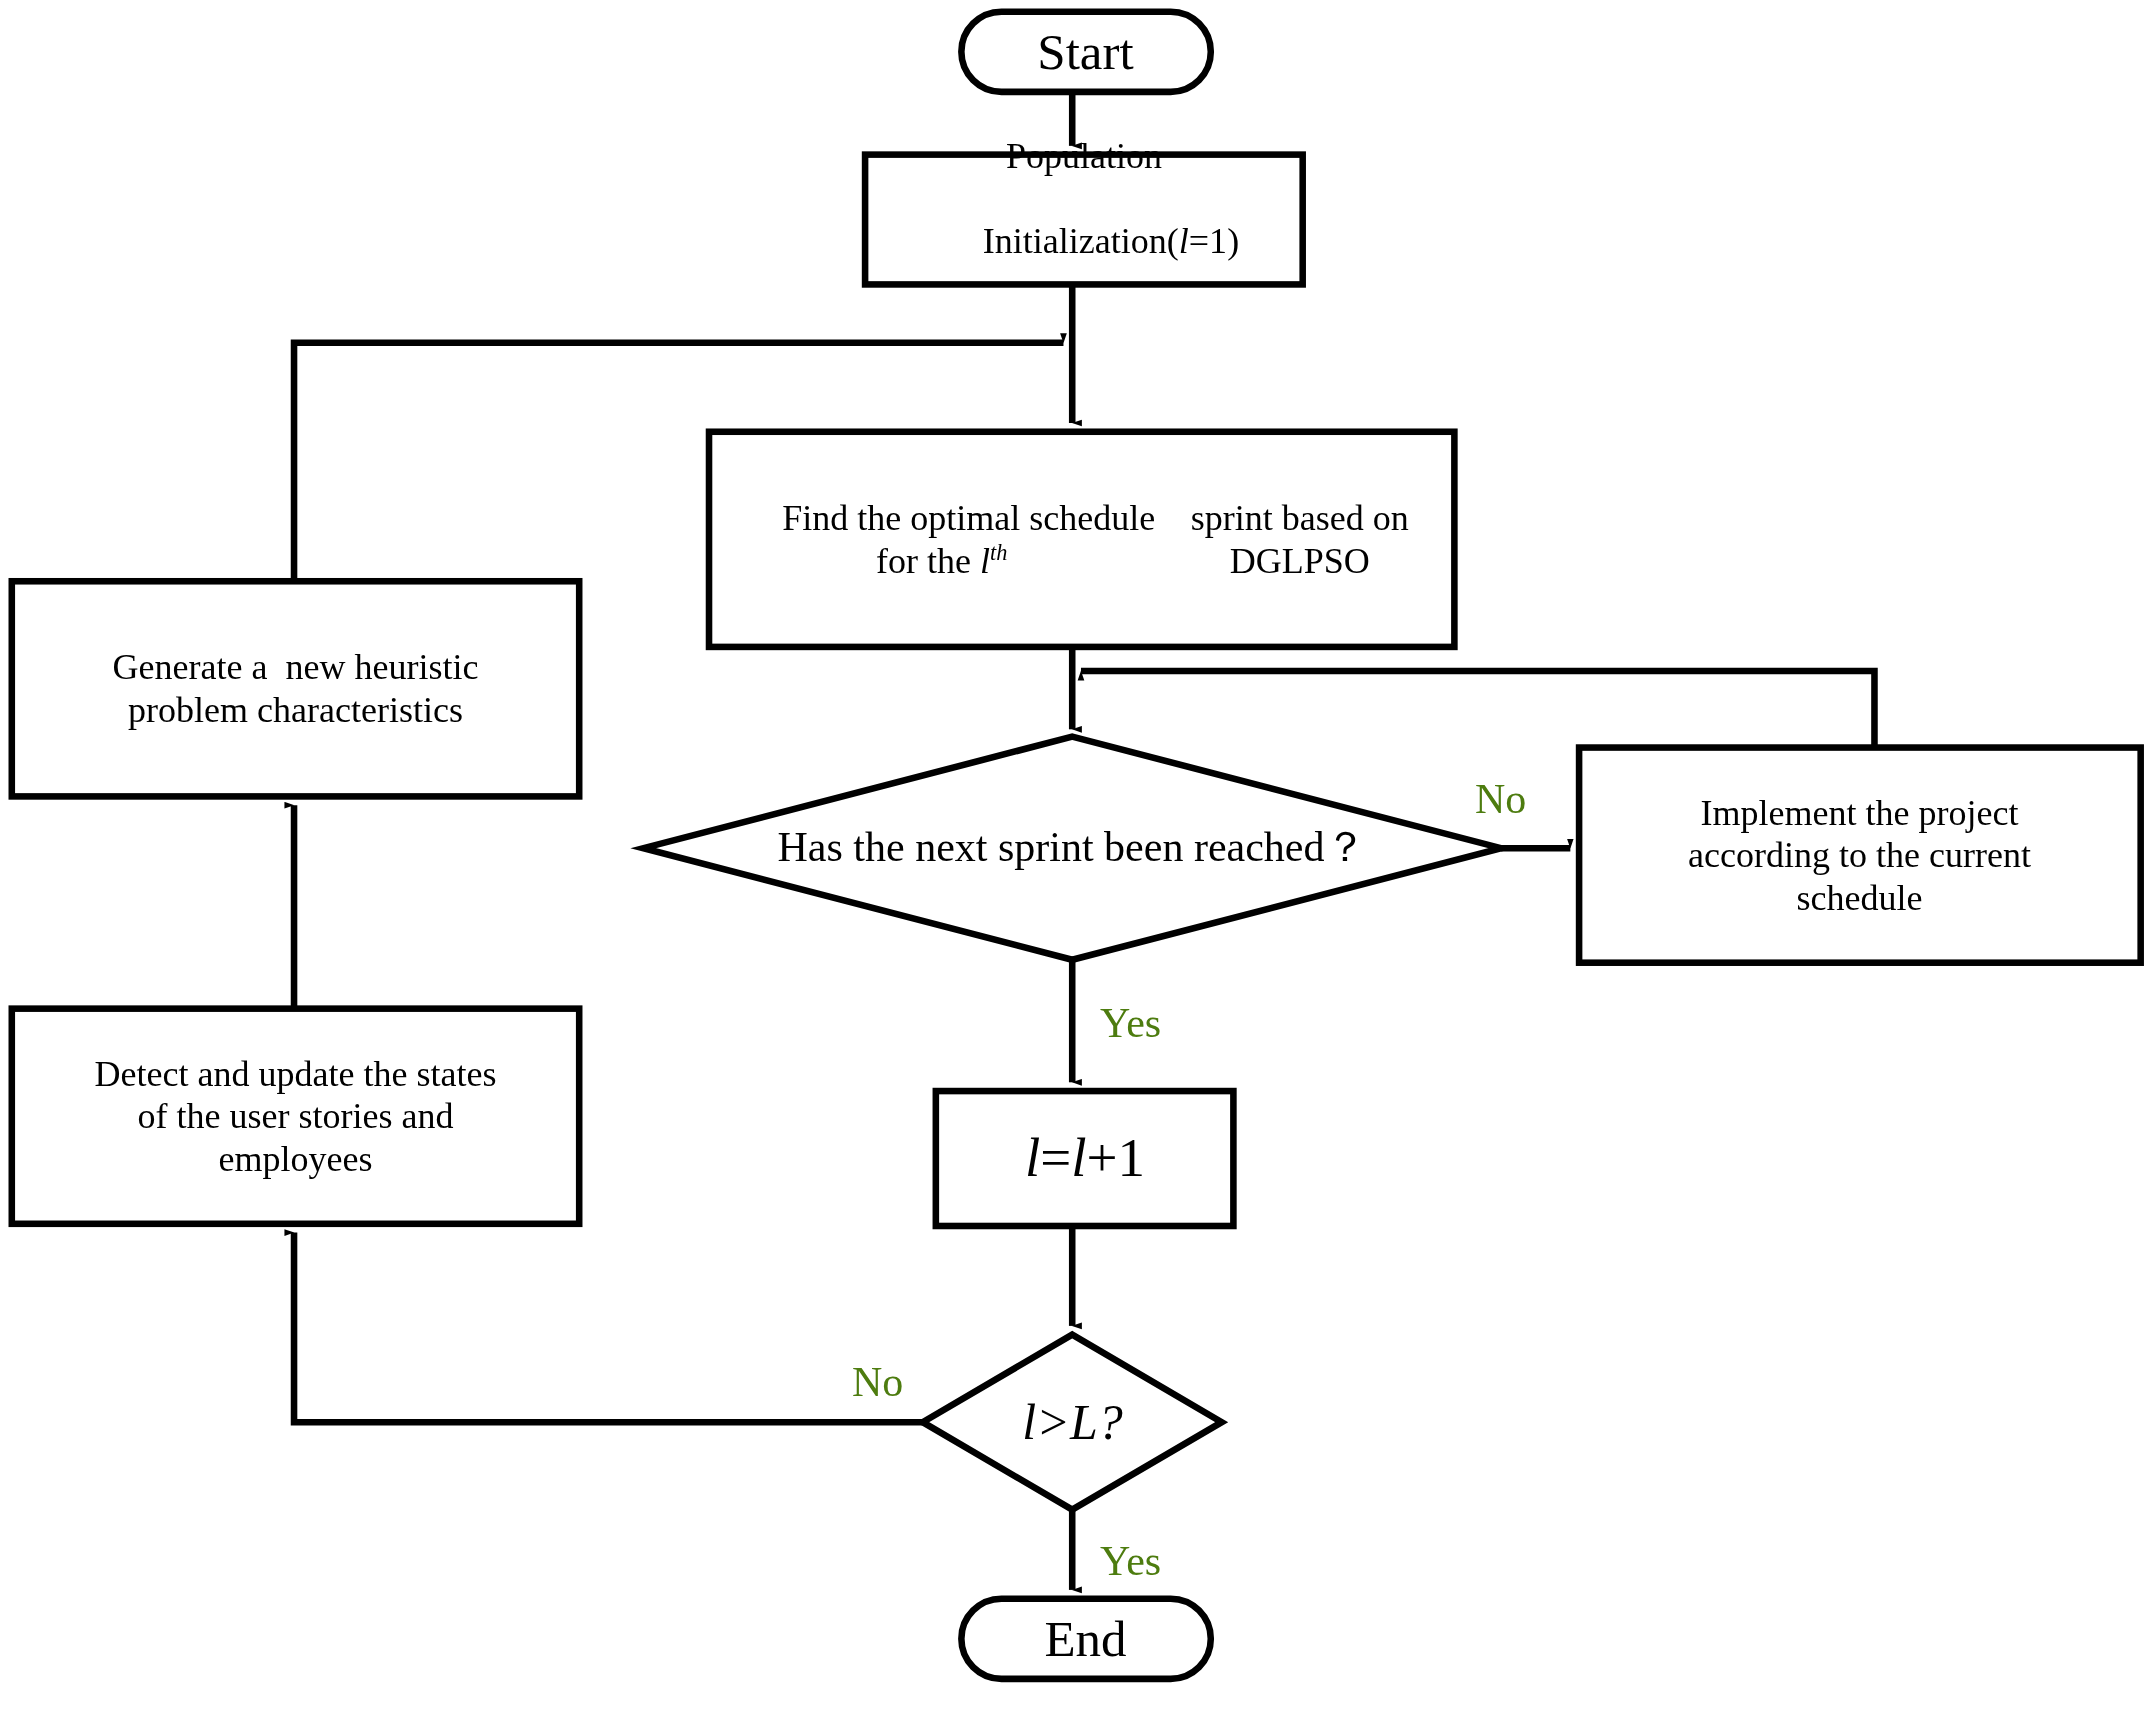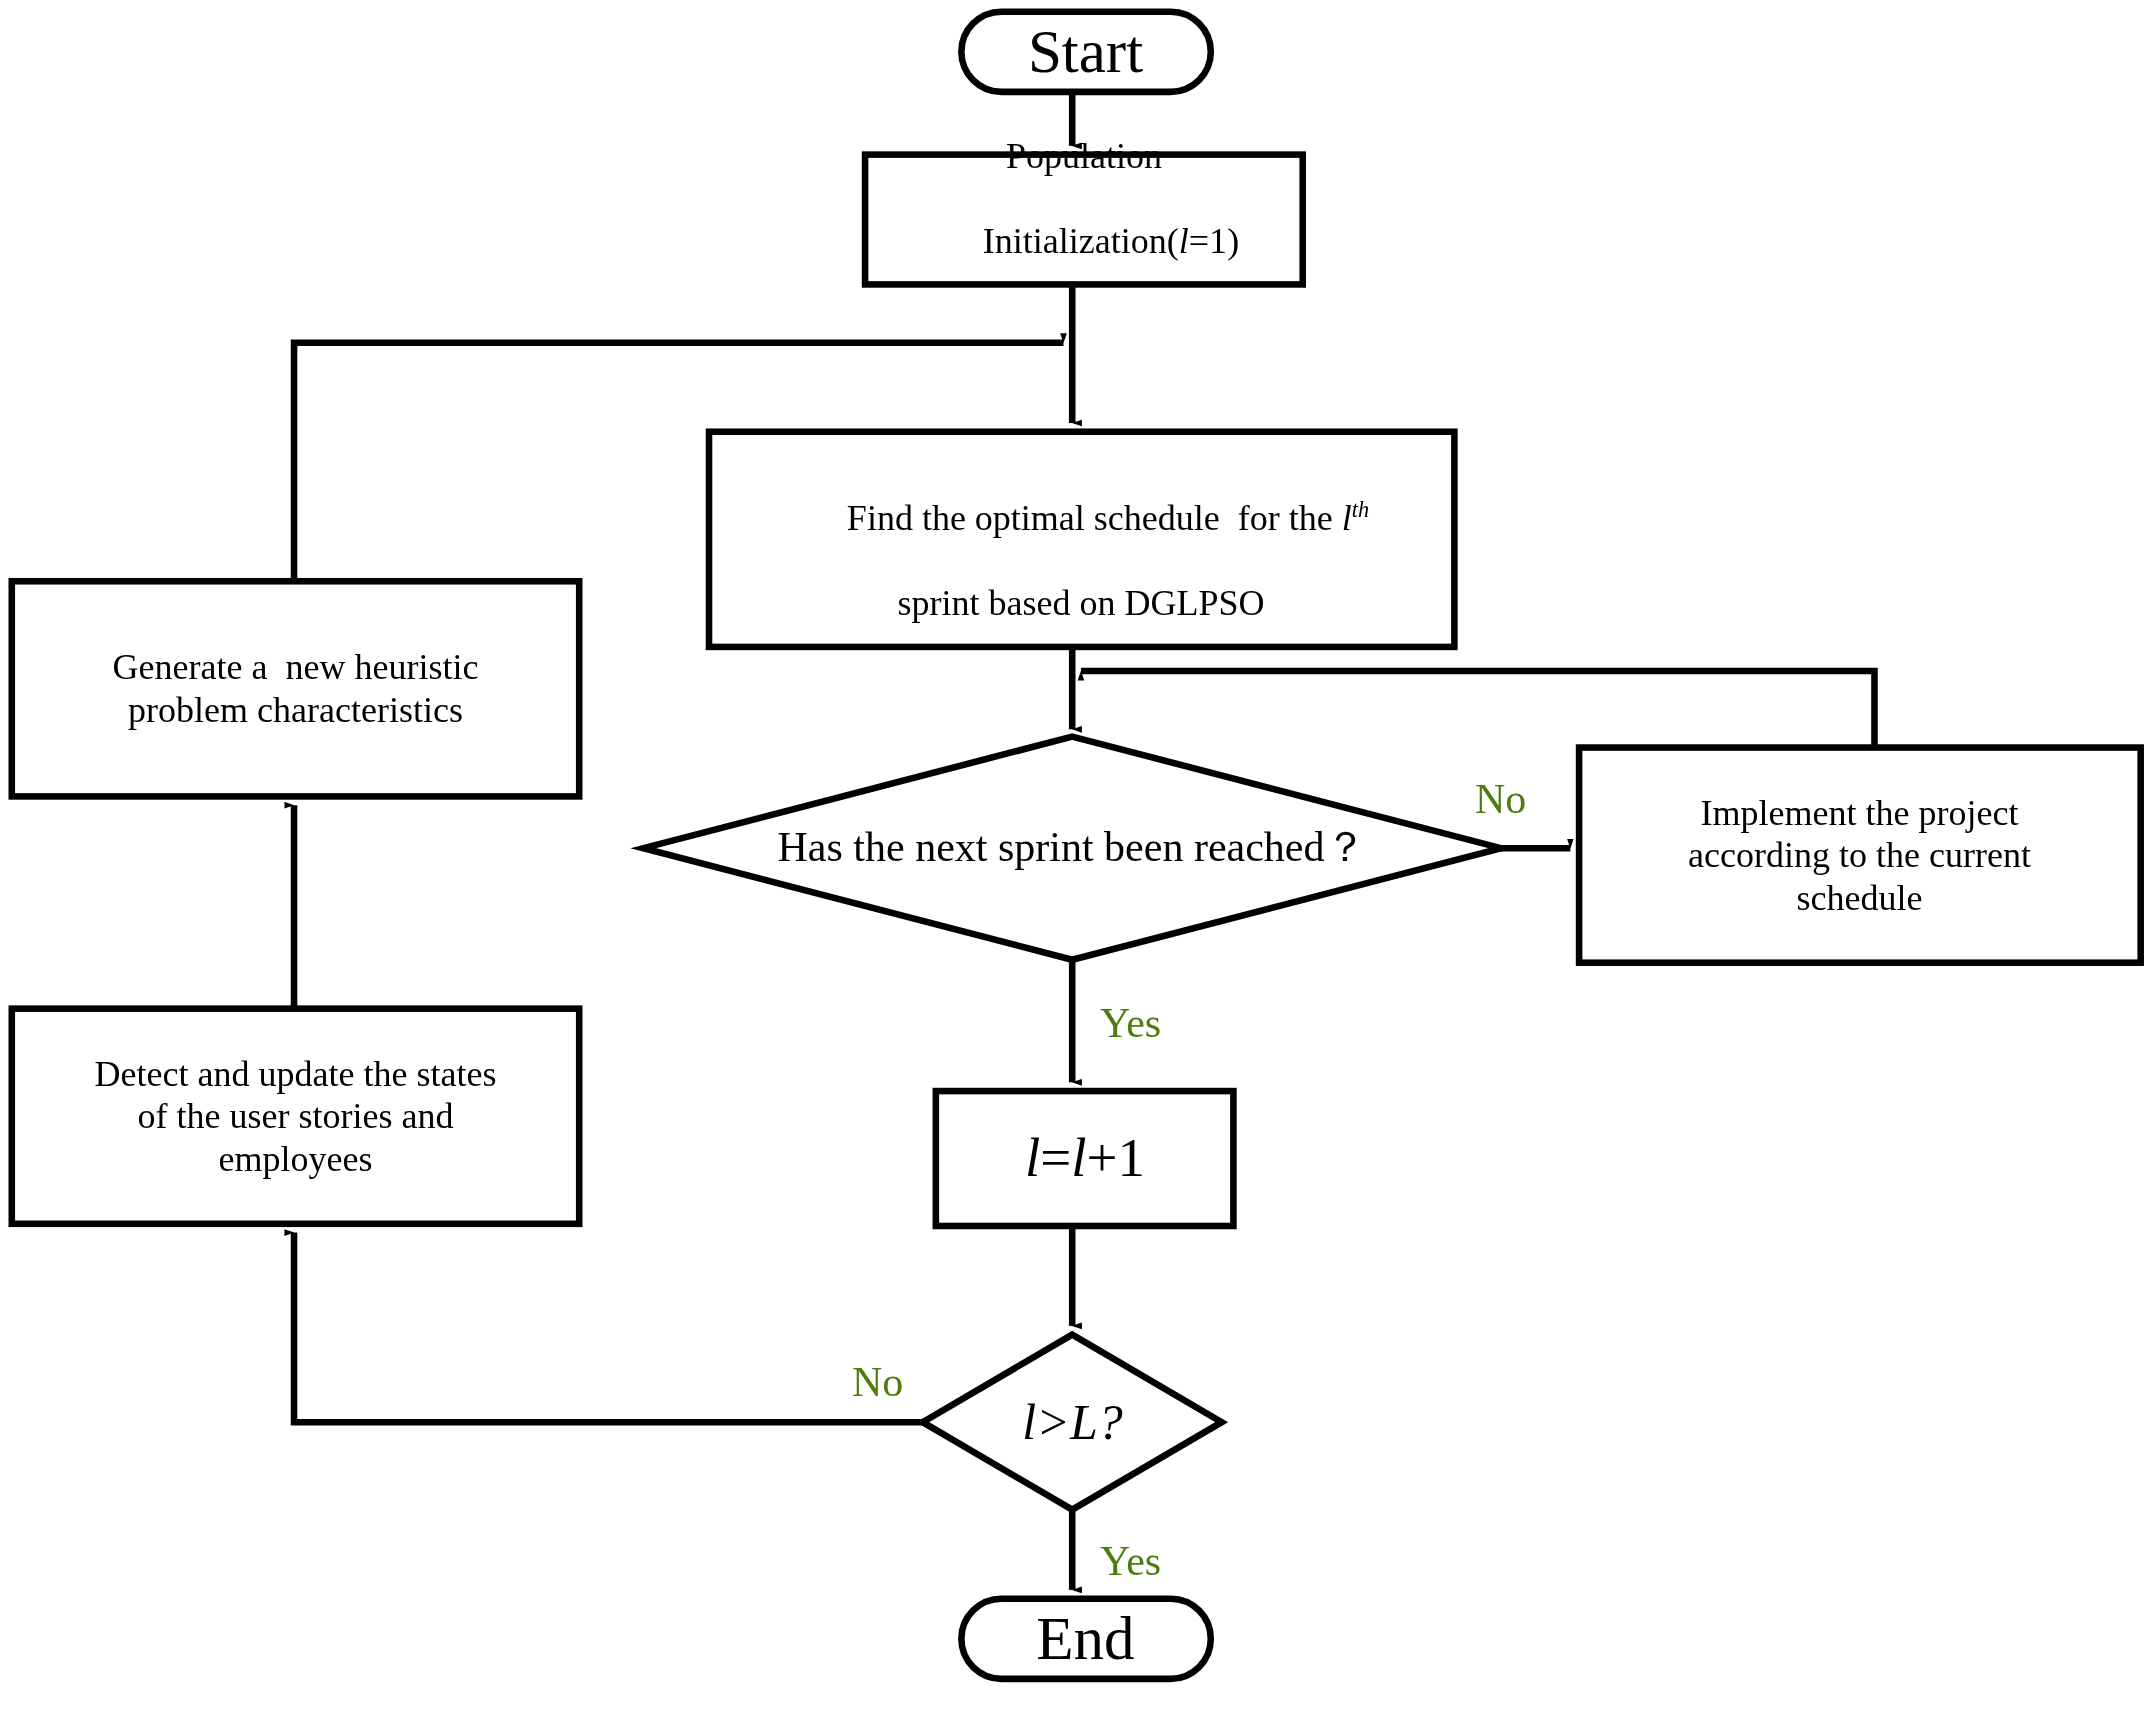--- a/index.html
+++ b/index.html
@@ -26,21 +26,21 @@
     position: absolute;
     display: flex;
     align-items: center;
     justify-content: center;
     text-align: center;
     color: #000000;
     line-height: 1.18;
     white-space: pre-wrap;
     pointer-events: none;
   }
-  .terminal-label { font-size: 61px; }
+  .terminal-label { font-size: 51px; }
   .process-label  { font-size: 36px; }
   .decision-label { font-size: 42px; }
   .formula-label  { font-size: 55px; }
   .edge-label {
     position: absolute;
     font-size: 42px;
     color: #4d7c0f;
     white-space: nowrap;
   }
   .ital { font-style: italic; }
@@ -114,21 +114,21 @@
     <span>Start</span>
   </div>
 
   <div class="node-label process-label" style="left:865px; top:155px; width:438px; height:130px; flex-direction:column;">
     <span>Population</span>
     <span>
       <span>Initialization</span><span>(</span><span class="ital">l</span><span>=1</span><span>)</span>
     </span>
   </div>
 
-  <div class="node-label process-label" style="left:723px; top:432px; width:716px; height:215px; flex-direction:column;">
+  <div class="node-label process-label" style="left:723px; top:432px; width:716px; height:215px; flex-direction:row;">
     <span>
       <span>Find the optimal schedule  for the </span><span class="ital">l</span><span class="sup">th</span>
     </span>
     <span>sprint based on DGLPSO</span>
   </div>
 
   <div class="node-label decision-label" style="left:716px; top:813px; width:712px; height:70px;">
     <span>Has the next sprint been reached？</span>
   </div>
 

